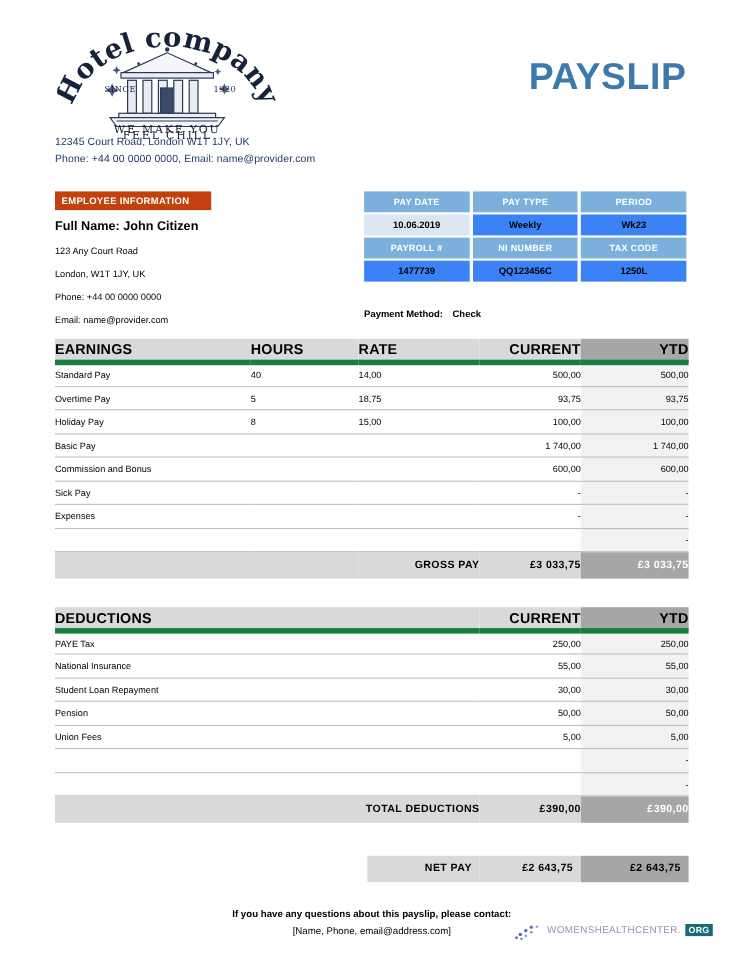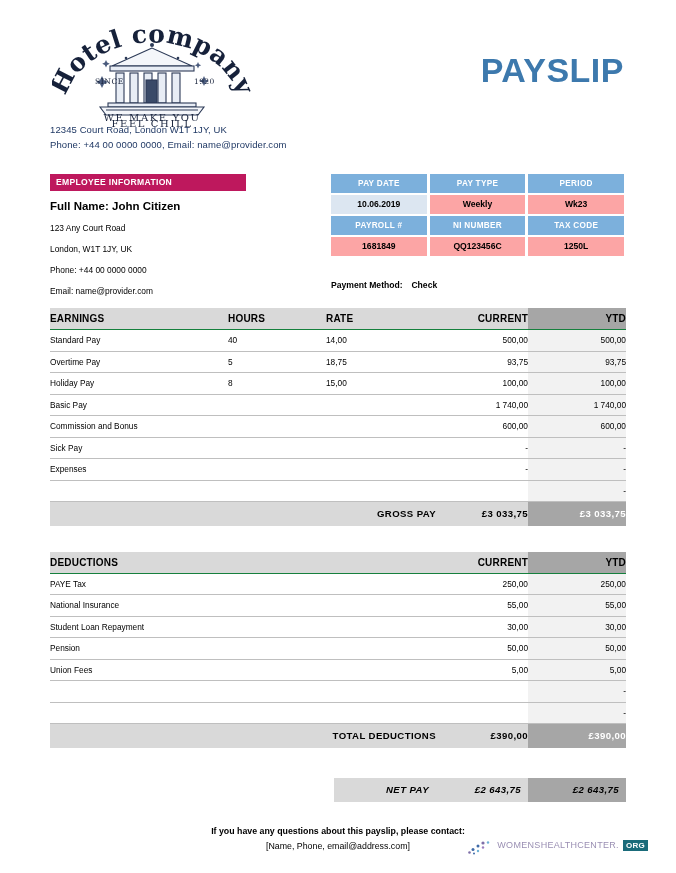--- a/index.html
+++ b/index.html
@@ -65,30 +65,30 @@
     height: 148px;
   }
 
   .emp-block {
     position: absolute;
     left: 50px;
     top: 14px;
     width: 180px;
   }
   .emp-head {
-    background: #be185d;
+    background: #c2410c;
     color: #ffffff;
     font-size: 8.6px;
     font-weight: bold;
     letter-spacing: 0.3px;
     padding: 4px 6px 4px 6px;
     box-sizing: border-box;
     height: 17px;
     line-height: 9px;
-    width: 196px;
+    width: 142px;
   }
   .emp-name {
     font-size: 11.5px;
     font-weight: bold;
     margin-top: 9px;
     white-space: nowrap;
   }
   .emp-line {
     font-size: 8.4px;
     margin-top: 11px;
@@ -115,21 +115,21 @@
     line-height: 19px;
     box-sizing: border-box;
   }
   .pay-cell.head {
     background: #7cb0dc;
     color: #ffffff;
     font-weight: bold;
     letter-spacing: 0.3px;
   }
   .pay-cell.val {
-    background: #fca5a5;
+    background: #3b82f6;
     color: #000;
     font-weight: bold;
     font-size: 8.6px;
   }
   .pay-cell.val.blue {
     background: #dce6f1;
   }
 
   .payment-method {
     position: absolute;
@@ -158,23 +158,23 @@
     font-size: 8.3px;
     padding: 0 7px;
     box-sizing: border-box;
     border-bottom: 1px solid #bfbfbf;
     vertical-align: middle;
     height: 21.5px;
   }
   .hdr .cell {
     background: #d9d9d9;
     font-weight: bold;
-    font-size: 10px;
+    font-size: 13px;
     letter-spacing: 0.2px;
-    border-bottom: 1px solid #15803d;
+    border-bottom: 5px solid #15803d;
     height: 20px;
   }
   .hdr .cell.ytd {
     background: #a6a6a6;
   }
   .cell.ytd {
     background: #f2f2f2;
   }
   .ralign { text-align: right; }
   .lalign { text-align: left; }
@@ -201,21 +201,20 @@
   
   .netpay-wrap {
     width: 576px;
     margin: 0 auto;
   }
   .netpay {
     width: 292px;
     margin-left: 284px;
     border-collapse: collapse;
     table-layout: fixed;
-    font-style: italic;
   }
   .netpay td {
     background: #d9d9d9;
     font-weight: bold;
     font-size: 9.6px;
     letter-spacing: 0.4px;
     height: 24px;
     padding: 0 7px;
     box-sizing: border-box;
     vertical-align: middle;
@@ -343,21 +342,21 @@
         <div class="pay-cell val blue">10.06.2019</div>
         <div class="pay-cell val">Weekly</div>
         <div class="pay-cell val">Wk23</div>
       </div>
       <div class="pay-row">
         <div class="pay-cell head">PAYROLL #</div>
         <div class="pay-cell head">NI NUMBER</div>
         <div class="pay-cell head">TAX CODE</div>
       </div>
       <div class="pay-row">
-        <div class="pay-cell val">1681849</div>
+        <div class="pay-cell val">1477739</div>
         <div class="pay-cell val">QQ123456C</div>
         <div class="pay-cell val">1250L</div>
       </div>
     </div>
 
     <div class="payment-method">
       <span class="pm-label">Payment Method:</span>
       <span class="pm-value">Check</span>
     </div>
   </div>

